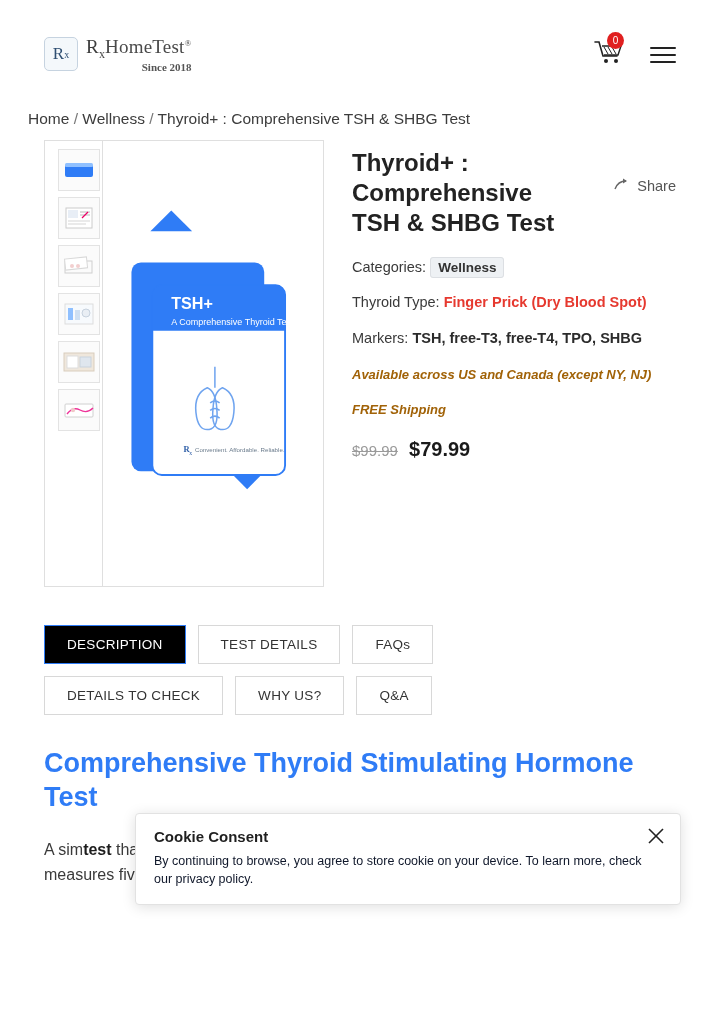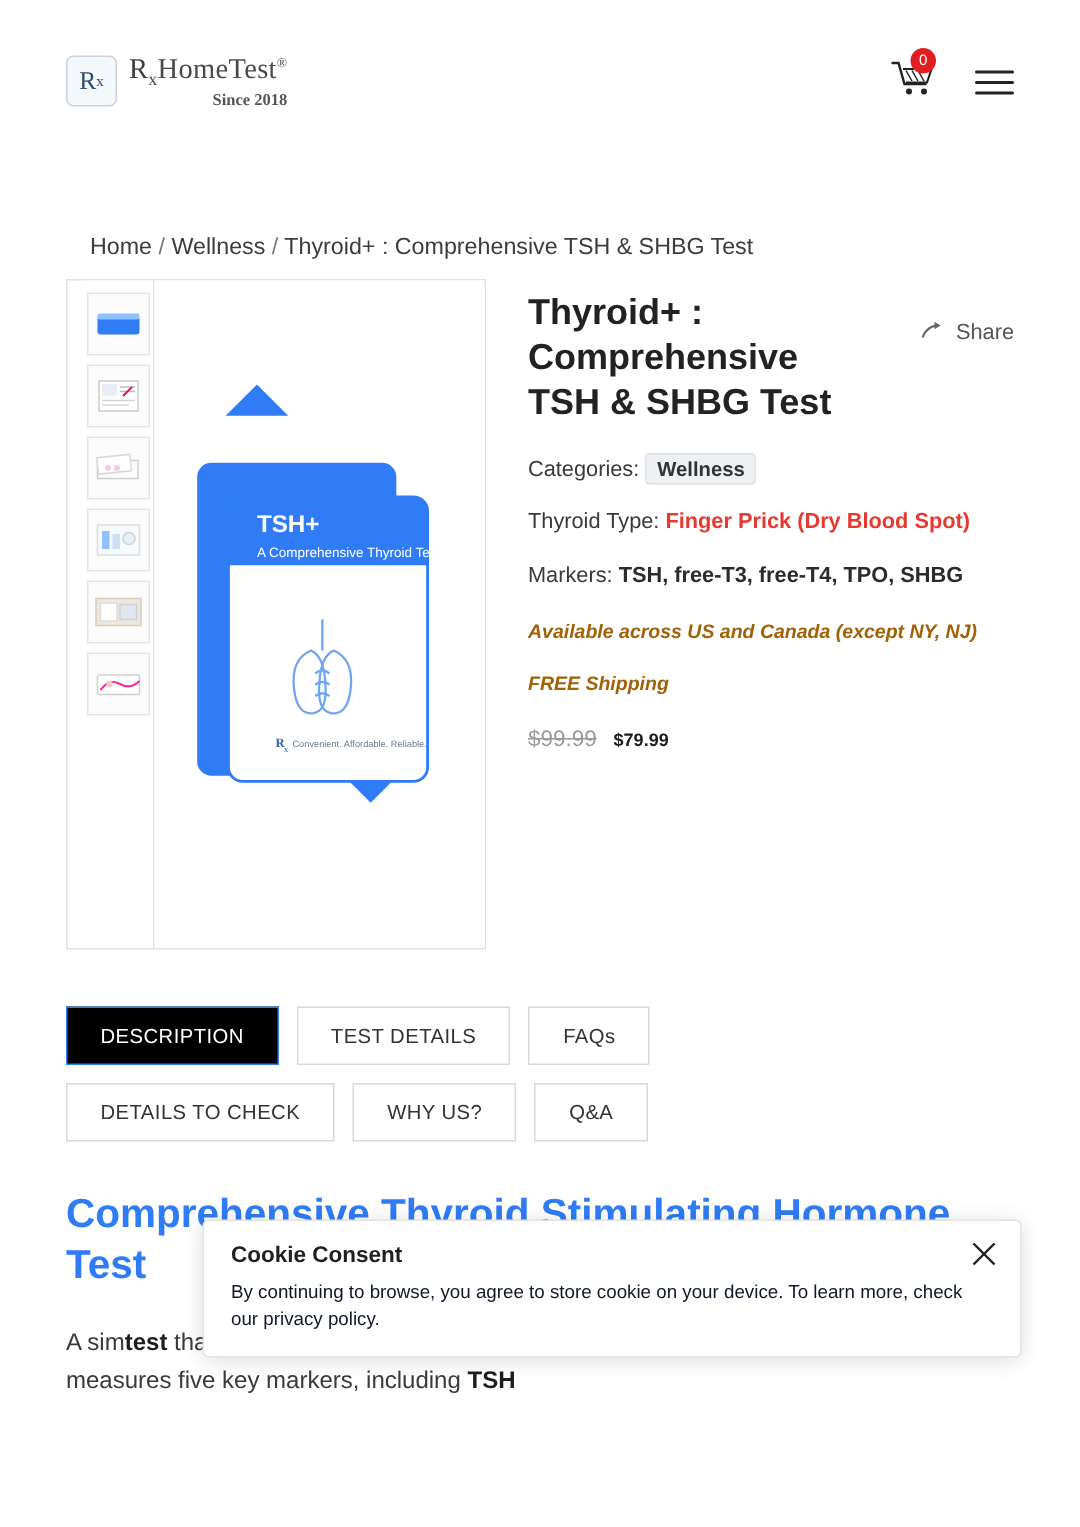--- a/index.html
+++ b/index.html
@@ -54,25 +54,24 @@
     width: 17px; height: 17px; border-radius: 50%;
     background: #e02020; color: #fff;
     font-size: 10px; line-height: 17px; text-align: center;
     font-family: "Liberation Sans", sans-serif;
   }
   .hamburger { width: 26px; display: flex; flex-direction: column; gap: 5px; cursor: pointer; }
   .hamburger span { display:block; height: 2px; background: #222; border-radius: 1px; }
 
   
   .breadcrumb {
-    padding: 0 60px;
+    padding: 0 28px;
     font-size: 15.5px;
     color: #3c3c3c;
     margin-bottom: 12px;
-    margin-top: 46px;
   }
   .breadcrumb .sep { color: #777; }
 
   
   .product {
     display: flex;
     padding: 0 44px;
     gap: 28px;
   }
   .gallery {
@@ -109,35 +108,35 @@
   }
 
   .info { flex: 1; padding-top: 8px; }
   .title-row { display: flex; justify-content: space-between; align-items: flex-start; }
   .p-title {
     font-size: 24px; font-weight: bold; color: #222;
     line-height: 1.26; max-width: 215px; margin: 0;
   }
   .share {
     display: flex; align-items: center; gap: 7px;
-    color: #555; font-size: 14.5px; margin-top: 20px; cursor: pointer;
+    color: #555; font-size: 14.5px; margin-top: 30px; cursor: pointer;
     white-space: nowrap;
   }
   .meta { font-size: 14.5px; color: #3a3a3a; margin-top: 18px; line-height: 1.5; }
   .meta + .meta { margin-top: 14px; }
   .chip {
     background: #eef1f4; border: 1px solid #dcdfe3; border-radius: 3px;
     padding: 2px 7px; font-weight: bold; color: #333; font-size: 13.5px;
   }
   .accent { color: #e6392f; font-weight: bold; }
   .bold { font-weight: bold; color: #2b2b2b; }
   .note { font-style: italic; font-weight: bold; color: #a16207; font-size: 13px; margin-top: 16px; line-height:1.45; }
   .price { margin-top: 18px; font-size: 15px; }
   .price .old { color: #9a9a9a; text-decoration: line-through; margin-right: 7px; }
-  .price .new { color: #1a1a1a; font-weight: bold; font-size: 12px; }
+  .price .new { color: #1a1a1a; font-weight: bold; font-size: 20px; }
 
   
   .tabs {
     padding: 0 44px;
     margin-top: 38px;
     display: flex; flex-wrap: wrap; gap: 12px;
     max-width: 640px;
   }
   .tab {
     border: 1px solid #d8d8d8;

